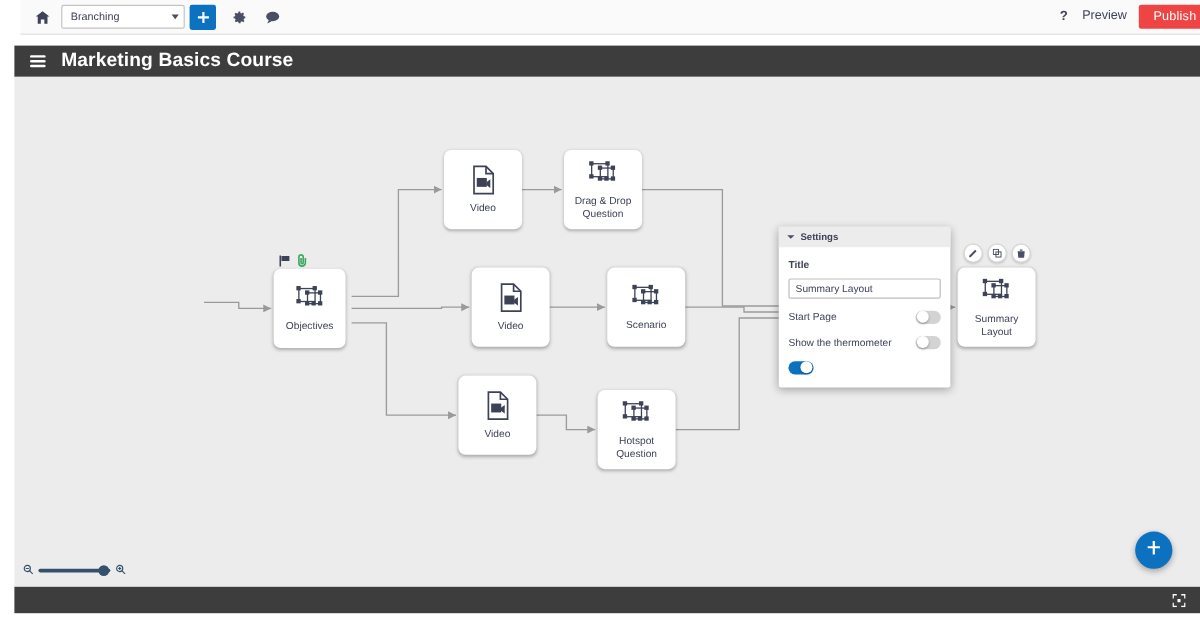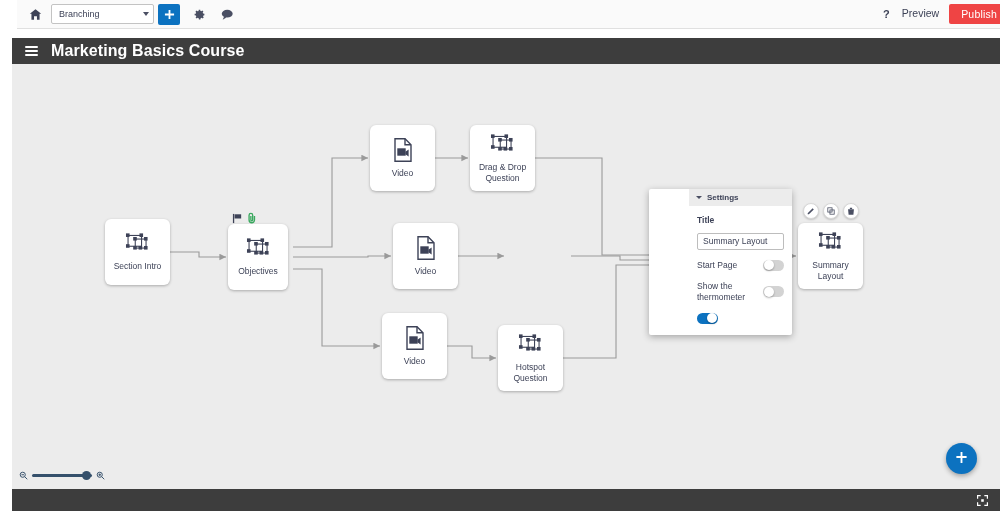--- a/index.html
+++ b/index.html
@@ -74,21 +74,21 @@
   .node-actions { position: absolute; display: flex; gap: 4px; }
   .na-btn {
     width: 16px; height: 16px; border-radius: 50%; background: #fff;
     border: 1px solid #d8d8d8; box-shadow: 0 1px 2px rgba(0,0,0,.18);
     display: flex; align-items: center; justify-content: center; cursor: pointer;
   }
 
   
   .settings {
     position: absolute; left: 649px; top: 189px; width: 143px;
-    background: #fff; box-shadow: 0 2px 7px rgba(0,0,0,.3); border-radius: 2px; z-index: 20; padding-left: 40px;
+    background: #fff; box-shadow: 0 2px 7px rgba(0,0,0,.3); border-radius: 2px; z-index: 20;
   }
   .s-head {
     height: 17px; background: #ececec; display: flex; align-items: center;
     padding: 0 7px; font-size: 8px; color: #3d4257; font-weight: bold; cursor: pointer;
   }
   .s-caret { width: 0; height: 0; border-left: 3px solid transparent; border-right: 3px solid transparent; border-top: 3.5px solid #4a4f63; margin-right: 5px; }
   .s-body { padding: 9px 8px 11px; }
   .s-label { font-size: 8.5px; color: #3d4257; font-weight: bold; margin-bottom: 5px; }
   .s-input {
     width: 100%; height: 17px; border: 1px solid #bdbdbd; border-radius: 2px;
@@ -206,39 +206,20 @@
         <path d="M636,191 L648,191"></path>
         <path d="M636,196 L648,196"></path>
         <path d="M636,201 L648,201"></path>
       </g>
 
       <g fill="none" stroke="#9a9a9a" stroke-width="1.1" marker-end="url(#ah)">
         <path d="M770,192 L784,192"></path>
       </g>
     </svg>
 
-    <div class="node" style="left:93px;top:155px;width:65px;height:66px;">
-      <span class="nicon">
-        <svg width="27" height="24" viewBox="0 0 30 26" fill="none" stroke="#3d4257" stroke-width="1.2">
-          <rect x="4.5" y="3.5" width="15" height="12"></rect>
-          <rect x="12.5" y="7.5" width="12" height="10"></rect>
-          <g fill="#3d4257" stroke="none">
-            <rect x="2.2" y="1.2" width="4" height="4"></rect>
-              <rect x="17.2" y="1.2" width="4" height="4"></rect>
-            <rect x="2.2" y="13.2" width="4" height="4"></rect>
-              <rect x="10.2" y="5.2" width="4" height="4"></rect>
-            <rect x="22.2" y="5.2" width="4" height="4"></rect>
-              <rect x="10.2" y="15.2" width="4" height="4"></rect>
-            <rect x="22.2" y="15.2" width="4" height="4"></rect>
-              <rect x="16.2" y="15.2" width="4" height="4"></rect>
-          </g>
-        </svg>
-      </span>
-      <span class="nlabel">Section Intro</span>
-    </div>
 
     <div class="badges" style="left:220px;top:146px;">
       <span>
         <svg width="11" height="11" viewBox="0 0 12 12" fill="#3d4257">
           <rect x="1" y="1" width="1.4" height="10"></rect>
             <path d="M2.8 1.4h7.2v4.6H2.8z"></path>
         </svg>
       </span>
       <span>
         <svg width="9" height="12" viewBox="0 0 10 13" fill="none" stroke="#3aa95f" stroke-width="1.5">
@@ -304,89 +285,108 @@
         <svg width="22" height="26" viewBox="0 0 22 26" fill="none" stroke="#3d4257" stroke-width="1.4">
           <path d="M3 1.7h10l6 6v16.6H3z"></path>
             <path d="M13 1.7v6h6"></path>
           <rect x="6" y="12" width="7" height="6" fill="#3d4257"></rect>
           <path d="M13.4 14.8 16.6 12.4v7.2l-3.2-2.4z" fill="#3d4257" stroke="none"></path>
         </svg>
       </span>
       <span class="nlabel">Video</span>
     </div>
 
-
-    <div class="node" style="left:370px;top:249px;width:65px;height:66px;">
-      <span class="nicon">
-        <svg width="22" height="26" viewBox="0 0 22 26" fill="none" stroke="#3d4257" stroke-width="1.4">
-          <path d="M3 1.7h10l6 6v16.6H3z"></path>
-            <path d="M13 1.7v6h6"></path>
-          <rect x="6" y="12" width="7" height="6" fill="#3d4257"></rect>
-          <path d="M13.4 14.8 16.6 12.4v7.2l-3.2-2.4z" fill="#3d4257" stroke="none"></path>
-        </svg>
-      </span>
-      <span class="nlabel">Video</span>
-    </div>
-
-    <div class="node" style="left:486px;top:261px;width:65px;height:66px;">
+    <div class="node" style="left:494px;top:159px;width:65px;height:66px;">
       <span class="nicon">
         <svg width="27" height="24" viewBox="0 0 30 26" fill="none" stroke="#3d4257" stroke-width="1.2">
           <rect x="4.5" y="3.5" width="15" height="12"></rect>
             <rect x="12.5" y="7.5" width="12" height="10"></rect>
           <g fill="#3d4257" stroke="none">
             <rect x="2.2" y="1.2" width="4" height="4"></rect>
               <rect x="17.2" y="1.2" width="4" height="4"></rect>
             <rect x="2.2" y="13.2" width="4" height="4"></rect>
               <rect x="10.2" y="5.2" width="4" height="4"></rect>
             <rect x="22.2" y="5.2" width="4" height="4"></rect>
               <rect x="10.2" y="15.2" width="4" height="4"></rect>
             <rect x="22.2" y="15.2" width="4" height="4"></rect>
               <rect x="16.2" y="15.2" width="4" height="4"></rect>
           </g>
         </svg>
       </span>
-      <span class="nlabel">Hotspot Question</span>
-    </div>
-
-    <div class="node-actions" style="left:791px;top:139px;">
-      <div class="na-btn">
-        <svg width="8" height="8" viewBox="0 0 12 12" fill="#4a4f63">
-            <path d="M1 9.2 8.4 1.8l1.8 1.8L2.8 11H1z"></path>
-          </svg>
-      </div>
-      <div class="na-btn">
-        <svg width="8" height="8" viewBox="0 0 12 12" fill="none" stroke="#4a4f63" stroke-width="1.2">
-          <rect x="1.2" y="1.2" width="6.4" height="6.4"></rect>
-            <rect x="4.4" y="4.4" width="6.4" height="6.4"></rect>
-        </svg>
-      </div>
-      <div class="na-btn">
-        <svg width="8" height="9" viewBox="0 0 12 13" fill="#4a4f63">
-          <path d="M1.6 3.3h8.8l-.8 8.2H2.4zM4.3 1h3.4v1.6H4.3z"></path>
-        </svg>
-      </div>
-    </div>
-
-    <div class="node" style="left:786px;top:159px;width:65px;height:66px;">
+      <span class="nlabel">Scenario</span>
+    </div>
+
+    <div class="node" style="left:370px;top:249px;width:65px;height:66px;">
+      <span class="nicon">
+        <svg width="22" height="26" viewBox="0 0 22 26" fill="none" stroke="#3d4257" stroke-width="1.4">
+          <path d="M3 1.7h10l6 6v16.6H3z"></path>
+            <path d="M13 1.7v6h6"></path>
+          <rect x="6" y="12" width="7" height="6" fill="#3d4257"></rect>
+          <path d="M13.4 14.8 16.6 12.4v7.2l-3.2-2.4z" fill="#3d4257" stroke="none"></path>
+        </svg>
+      </span>
+      <span class="nlabel">Video</span>
+    </div>
+
+    <div class="node" style="left:486px;top:261px;width:65px;height:66px;">
       <span class="nicon">
         <svg width="27" height="24" viewBox="0 0 30 26" fill="none" stroke="#3d4257" stroke-width="1.2">
           <rect x="4.5" y="3.5" width="15" height="12"></rect>
             <rect x="12.5" y="7.5" width="12" height="10"></rect>
           <g fill="#3d4257" stroke="none">
             <rect x="2.2" y="1.2" width="4" height="4"></rect>
               <rect x="17.2" y="1.2" width="4" height="4"></rect>
             <rect x="2.2" y="13.2" width="4" height="4"></rect>
               <rect x="10.2" y="5.2" width="4" height="4"></rect>
             <rect x="22.2" y="5.2" width="4" height="4"></rect>
               <rect x="10.2" y="15.2" width="4" height="4"></rect>
             <rect x="22.2" y="15.2" width="4" height="4"></rect>
               <rect x="16.2" y="15.2" width="4" height="4"></rect>
           </g>
         </svg>
       </span>
+      <span class="nlabel">Hotspot Question</span>
+    </div>
+
+    <div class="node-actions" style="left:791px;top:139px;">
+      <div class="na-btn">
+        <svg width="8" height="8" viewBox="0 0 12 12" fill="#4a4f63">
+            <path d="M1 9.2 8.4 1.8l1.8 1.8L2.8 11H1z"></path>
+          </svg>
+      </div>
+      <div class="na-btn">
+        <svg width="8" height="8" viewBox="0 0 12 12" fill="none" stroke="#4a4f63" stroke-width="1.2">
+          <rect x="1.2" y="1.2" width="6.4" height="6.4"></rect>
+            <rect x="4.4" y="4.4" width="6.4" height="6.4"></rect>
+        </svg>
+      </div>
+      <div class="na-btn">
+        <svg width="8" height="9" viewBox="0 0 12 13" fill="#4a4f63">
+          <path d="M1.6 3.3h8.8l-.8 8.2H2.4zM4.3 1h3.4v1.6H4.3z"></path>
+        </svg>
+      </div>
+    </div>
+
+    <div class="node" style="left:786px;top:159px;width:65px;height:66px;">
+      <span class="nicon">
+        <svg width="27" height="24" viewBox="0 0 30 26" fill="none" stroke="#3d4257" stroke-width="1.2">
+          <rect x="4.5" y="3.5" width="15" height="12"></rect>
+            <rect x="12.5" y="7.5" width="12" height="10"></rect>
+          <g fill="#3d4257" stroke="none">
+            <rect x="2.2" y="1.2" width="4" height="4"></rect>
+              <rect x="17.2" y="1.2" width="4" height="4"></rect>
+            <rect x="2.2" y="13.2" width="4" height="4"></rect>
+              <rect x="10.2" y="5.2" width="4" height="4"></rect>
+            <rect x="22.2" y="5.2" width="4" height="4"></rect>
+              <rect x="10.2" y="15.2" width="4" height="4"></rect>
+            <rect x="22.2" y="15.2" width="4" height="4"></rect>
+              <rect x="16.2" y="15.2" width="4" height="4"></rect>
+          </g>
+        </svg>
+      </span>
       <span class="nlabel">Summary Layout</span>
     </div>
   </div>
 
   <div class="settings">
     <div class="s-head">
       <span class="s-caret"></span>
       <span>Settings</span>
     </div>
     <div class="s-body">

